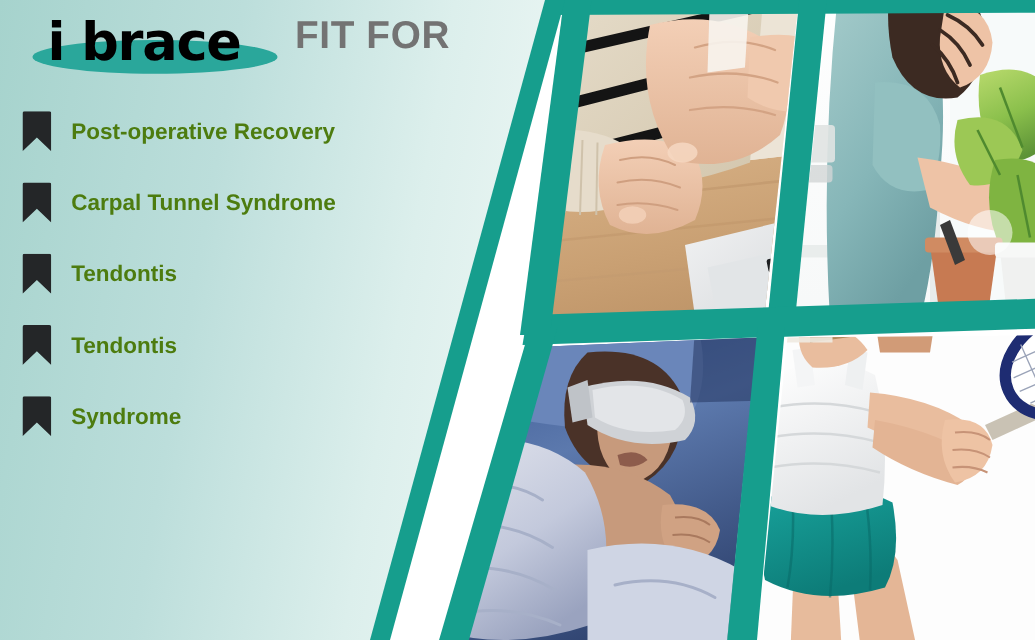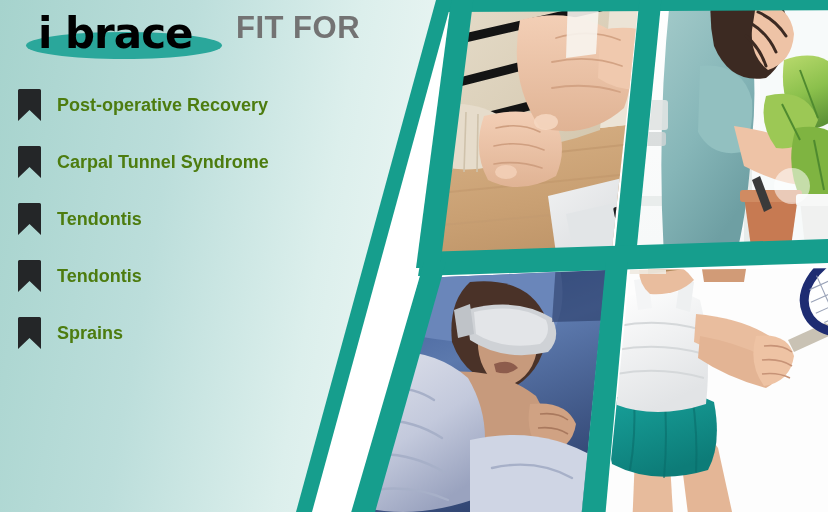--- a/index.html
+++ b/index.html
@@ -483,19 +483,19 @@
       <svg class="bookmark-icon" viewBox="0 0 23 32">
         <path d="M1.5 0 H21.5 A1.5 1.5 0 0 1 23 1.5 V32 L11.5 21 L0 32 V1.5 A1.5 1.5 0 0 1 1.5 0 Z" fill="#242628"></path>
       </svg>
       <span class="feature-label">Tendontis</span>
     </div>
 
     <div class="feature-item">
       <svg class="bookmark-icon" viewBox="0 0 23 32">
         <path d="M1.5 0 H21.5 A1.5 1.5 0 0 1 23 1.5 V32 L11.5 21 L0 32 V1.5 A1.5 1.5 0 0 1 1.5 0 Z" fill="#242628"></path>
       </svg>
-      <span class="feature-label">Sprains</span>
+      <span class="feature-label">Syndrome</span>
     </div>
 
 
   </div>
 
 </div>
 
 </body></html>

